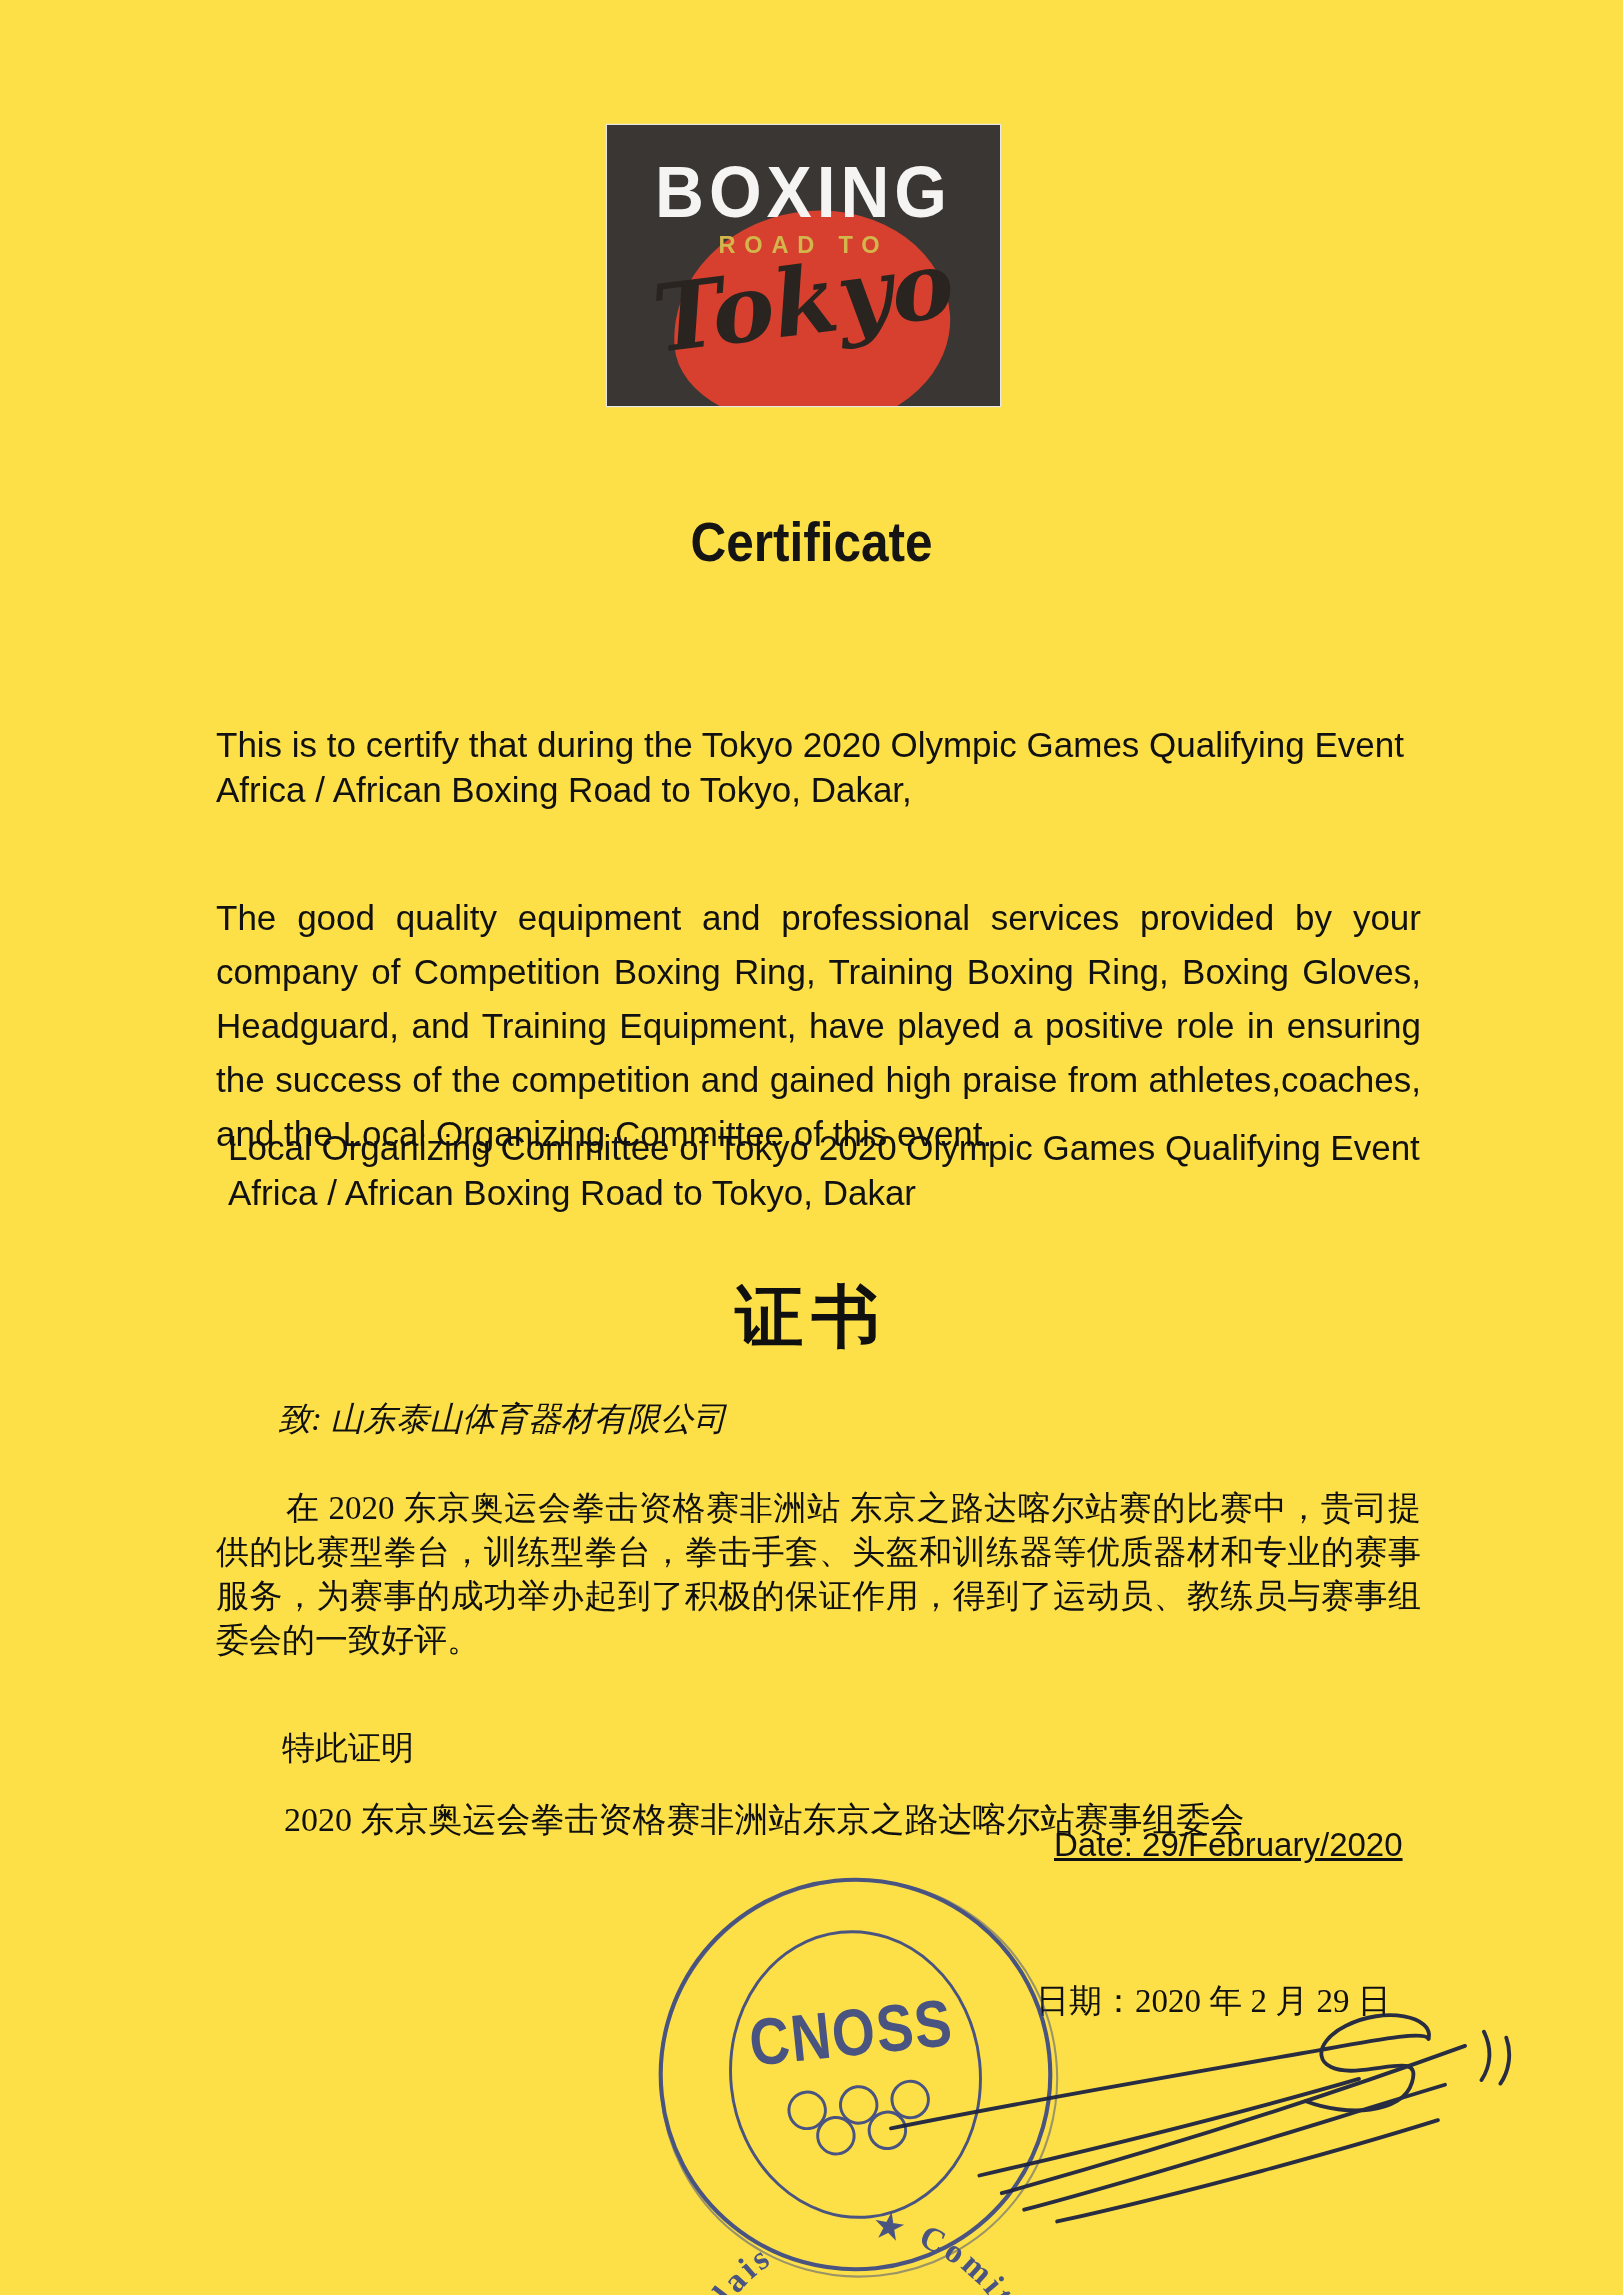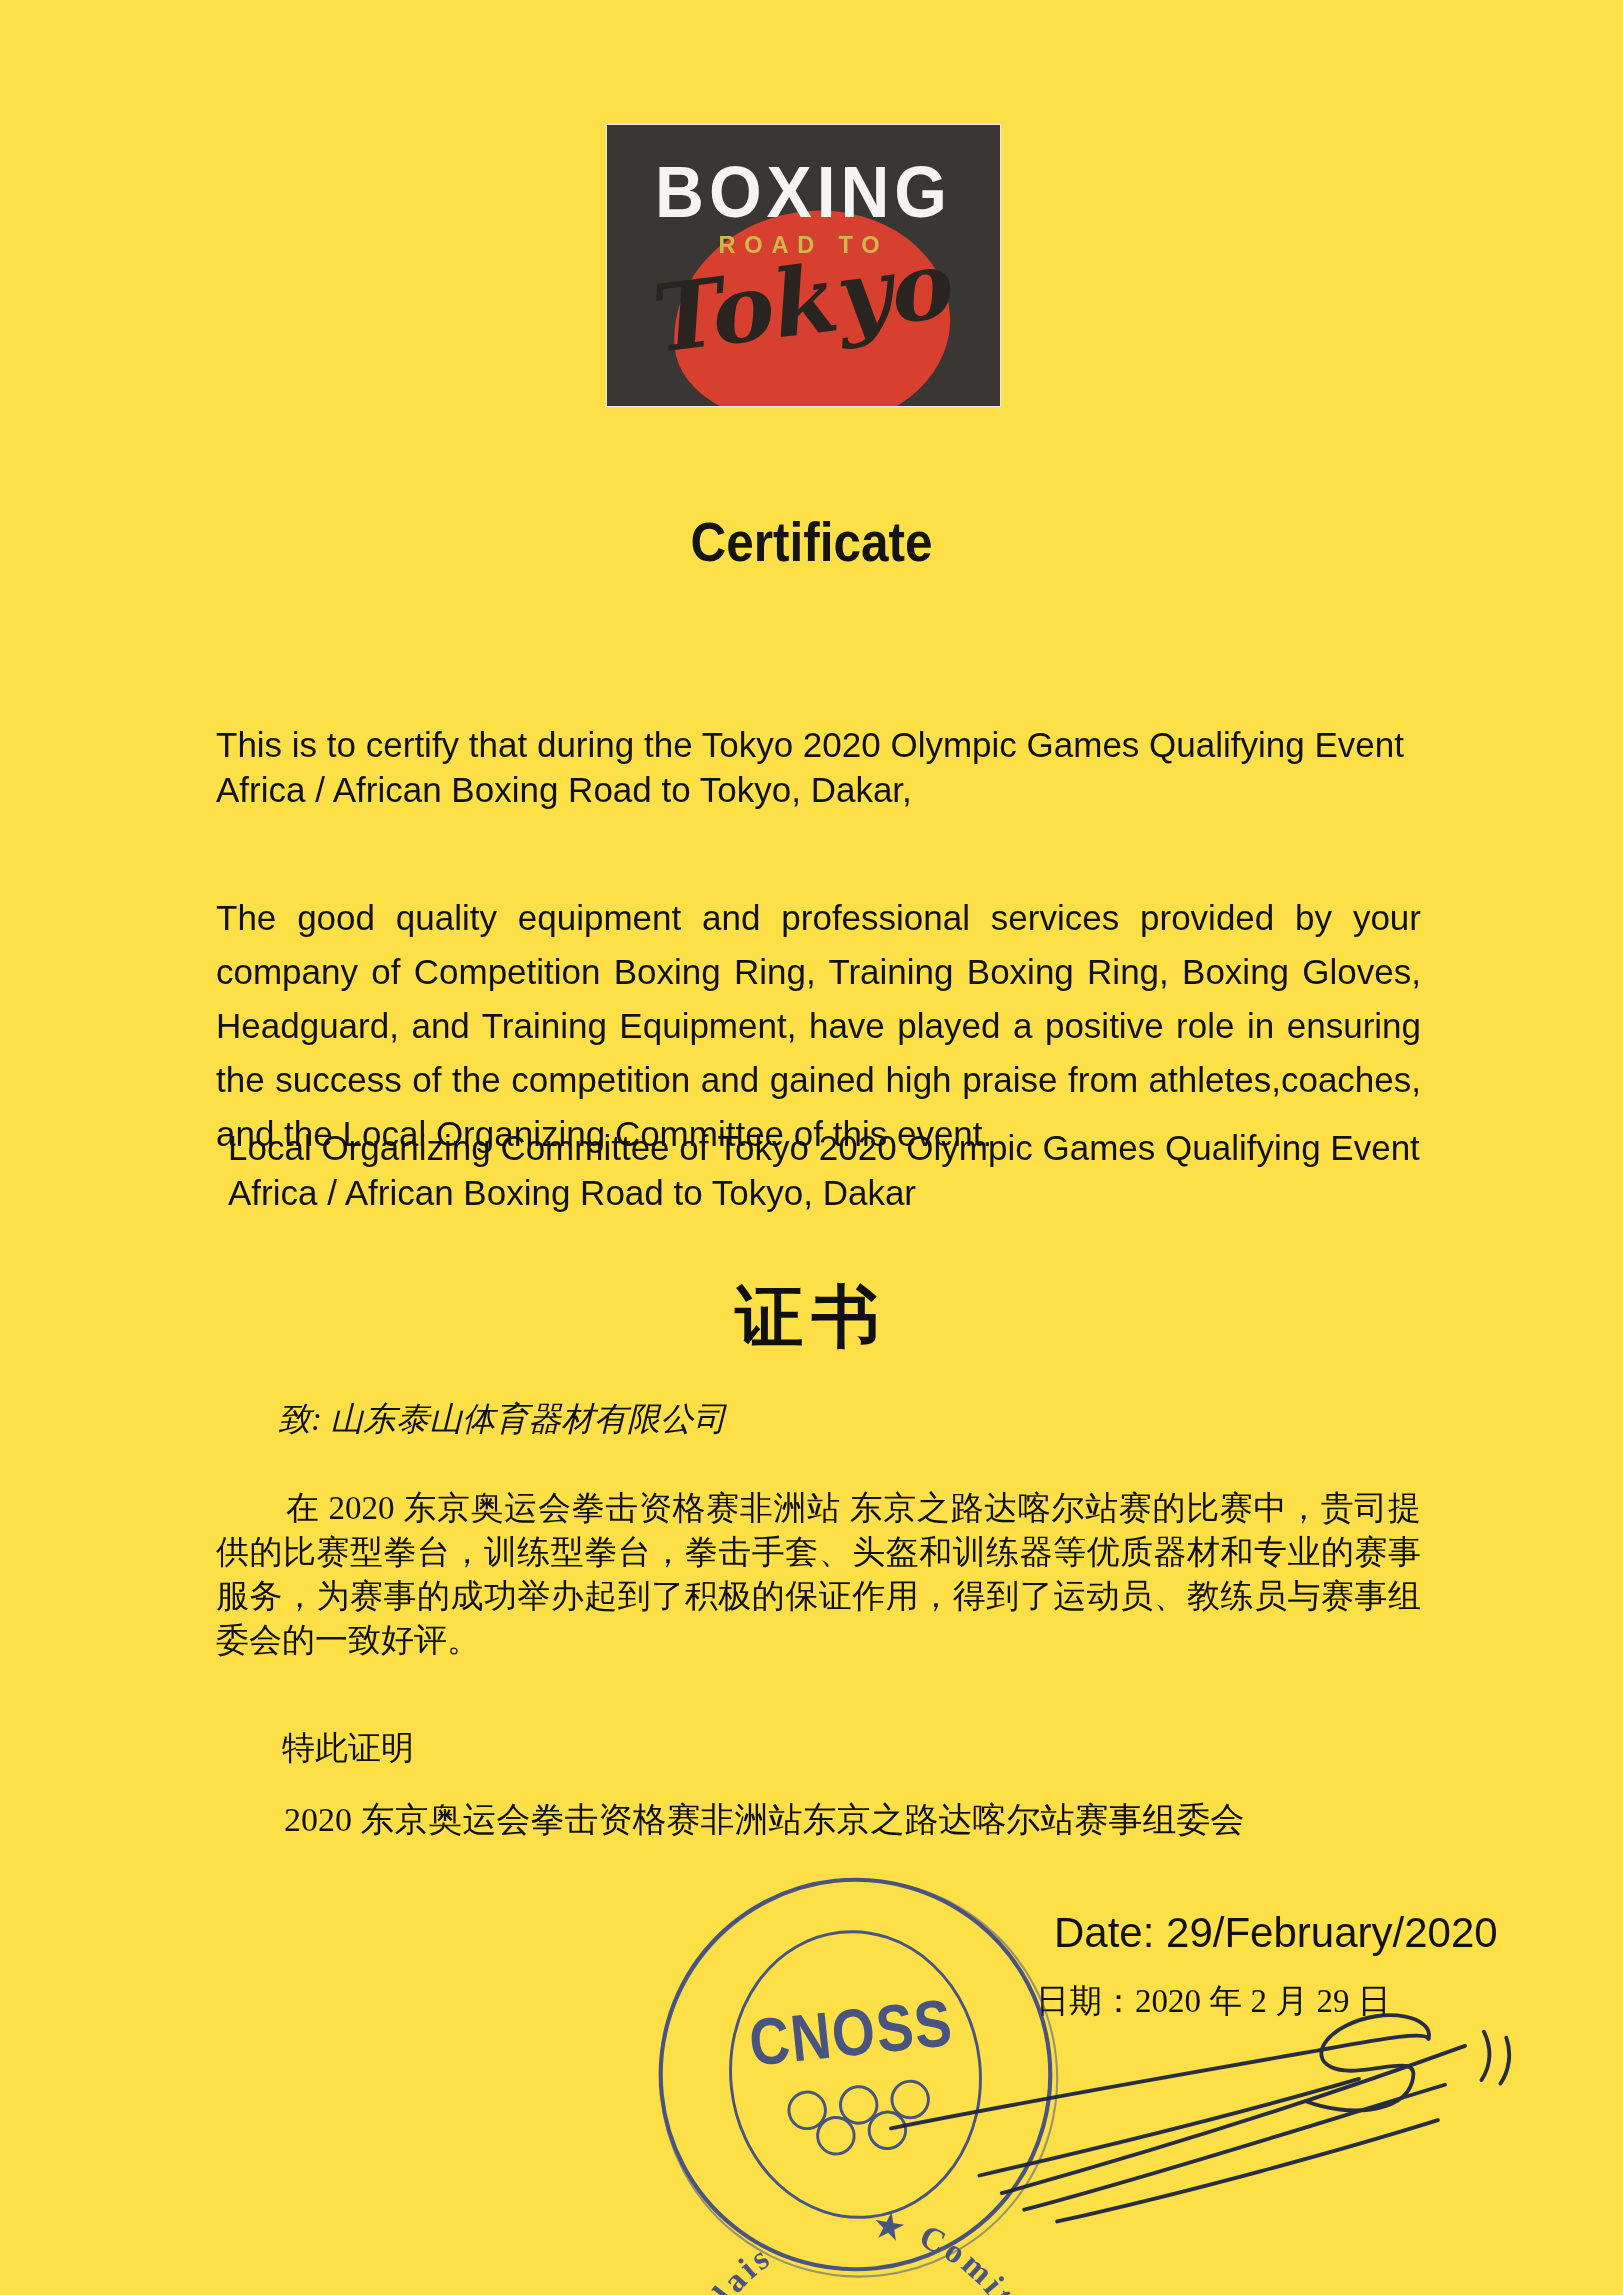--- a/index.html
+++ b/index.html
@@ -33,21 +33,21 @@
   .zh{font-family:"Liberation Serif",serif;color:#101010;}
   .title-zh{position:absolute;top:1272px;left:0;width:1623px;text-align:center;
         font-size:68px;font-weight:700;letter-spacing:8.2px;}
   .zh-to{position:absolute;top:1397px;left:278px;font-size:33px;font-style:italic;}
   .zh-para{position:absolute;top:1486px;left:216px;width:1205px;font-size:33px;
         line-height:44px;text-align:justify;text-indent:70px;}
   .zh-certify{position:absolute;top:1726px;left:282px;font-size:33px;}
   .zh-committee{position:absolute;top:1797px;left:284px;font-size:34px;}
 
   
-  .date-en{position:absolute;top:1910px;left:1054px;font-size:42px;}
+  .date-en{position:absolute;top:1822px;left:1054px;font-size:33px;text-decoration:underline;}
   .date-zh{position:absolute;top:1979px;left:1036px;font-size:33px;}
 
   
   .stamp{position:absolute;left:626px;top:1845px;overflow:visible;}
   .stamp .ring-text{font-family:"Liberation Serif",serif;font-size:57px;font-weight:600;
         letter-spacing:6px;}
   .stamp .cnoss{font-family:"Liberation Sans",sans-serif;font-size:112px;font-weight:700;
         letter-spacing:3px;}
 
   

